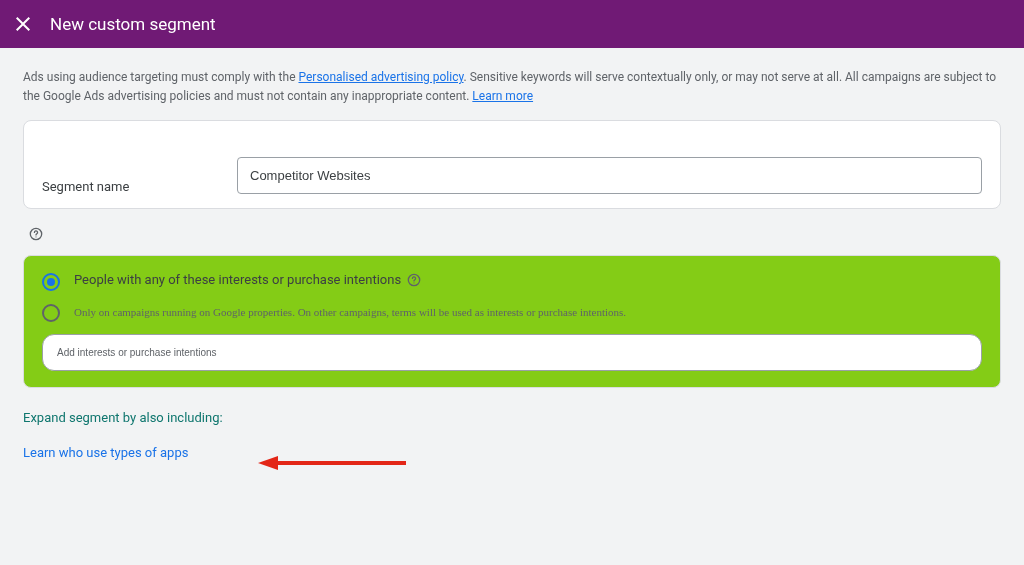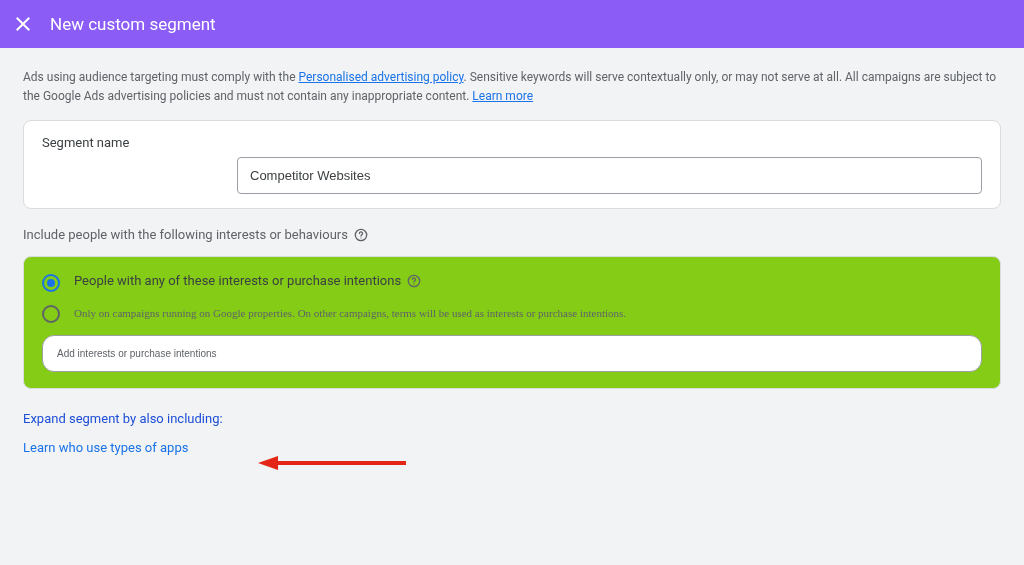--- a/index.html
+++ b/index.html
@@ -1,43 +1,43 @@
 <!DOCTYPE html>
 <html><head>
   <meta charset="utf-8">
   <style>
     * { box-sizing: border-box; margin: 0; padding: 0; }
     body { font-family: "Google Sans", Roboto, Arial, sans-serif; background: #f2f3f4; width: 1024px; height: 565px; overflow: hidden; }
-    .header { background: #8b5cf6; height: 48px; display: flex; align-items: center; padding: 0 16px; }
+    .header { background: #701a75; height: 48px; display: flex; align-items: center; padding: 0 16px; }
     .close-icon { width: 14px; height: 14px; margin-right: 20px; cursor: pointer; fill: #fff; }
     .header-title { color: #fff; font-size: 17px; font-weight: 400; }
     .content { padding: 20px 23px; }
     .policy-text { font-size: 12px; color: #5f6368; line-height: 1.6; margin-bottom: 14px; }
     .policy-text a { color: #1a73e8; }
     .card { background: #fff; border: 1px solid #dadce0; border-radius: 8px; padding: 14px 18px; margin-bottom: 18px; }
-    .segment-row { display: flex; align-items: flex-start; }
+    .segment-row { display: flex; align-items: flex-end; }
     .segment-label { font-size: 13px; color: #3c4043; width: 195px; }
     .segment-input-wrap { flex: 1; margin-top: 22px; }
     .segment-input { width: 100%; border: 1px solid #9aa0a6; border-radius: 4px; padding: 10px 12px; font-size: 13px; color: #3c4043; outline: none; }
     .section-label { font-size: 13px; color: #5f6368; margin-bottom: 14px; display: flex; align-items: center; }
     .help-icon { width: 14px; height: 14px; margin-left: 6px; fill: none; stroke: #5f6368; stroke-width: 1.5; }
     .radio-card { background: #84cc16; border: 1px solid #dadce0; border-radius: 8px; padding: 16px 18px; }
     .radio-row { display: flex; align-items: flex-start; margin-bottom: 12px; cursor: pointer; }
     .radio-row:last-of-type { margin-bottom: 20px; }
     .radio-outer { width: 18px; height: 18px; border: 2px solid #5f6368; border-radius: 50%; margin-right: 14px; display: flex; align-items: center; justify-content: center; flex-shrink: 0; margin-top: 1px; }
     .radio-outer.selected { border-color: #1a73e8; }
     .radio-inner { width: 8px; height: 8px; background: #1a73e8; border-radius: 50%; }
     .radio-content { display: flex; flex-direction: column; }
     .radio-label-row { display: flex; align-items: center; }
     .radio-label { font-size: 13px; color: #3c4043; }
     .radio-sub { font-size: 11px; color: #5f6368; margin-top: 3px; font-family: Liberation Serif, serif; }
     .interests-input-wrap { }
     .interests-input { width: 100%; border: 1px solid #9aa0a6; border-radius: 12px; padding: 12px 14px; font-size: 10px; color: #3c4043; outline: none; }
     .interests-input::placeholder { color: #5f6368; }
-    .expand-label { font-size: 13px; color: #1d4ed8; margin-top: 22px; margin-bottom: 14px; }
+    .expand-label { font-size: 13px; color: #0f766e; margin-top: 22px; margin-bottom: 20px; }
     .expand-link { display: block; font-size: 13px; color: #1a73e8; margin-bottom: 10px; cursor: pointer; }
     .arrow-annotation { position: absolute; left: 258px; top: 453px; pointer-events: none; }
     .arrow-line { stroke: #e32617; stroke-width: 4; fill: none; }
     .arrow-head { fill: #e32617; }
   </style>
 </head>
 <body>
 
 <div class="header">
   <svg class="close-icon" viewBox="0 0 14 14">
@@ -54,21 +54,20 @@
   <div class="card">
     <div class="segment-row">
       <div class="segment-label">Segment name</div>
       <div class="segment-input-wrap">
         <input class="segment-input" type="text" value="Competitor Websites" style="">
       </div>
     </div>
   </div>
 
   <div class="section-label">
-    <span>Include people with the following interests or behaviours</span>
     <svg class="help-icon" viewBox="0 0 16 16">
       <circle cx="8" cy="8" r="6.5"></circle>
       <path d="M6.2 6.2a1.8 1.8 0 1 1 2.6 1.6c-.6.3-.8.7-.8 1.2" stroke-linecap="round"></path>
       <circle cx="8" cy="11.3" r="0.6" fill="#5f6368" stroke="none"></circle>
     </svg>
   </div>
 
   <div class="radio-card">
     <div class="radio-row">
       <div class="radio-outer selected">

